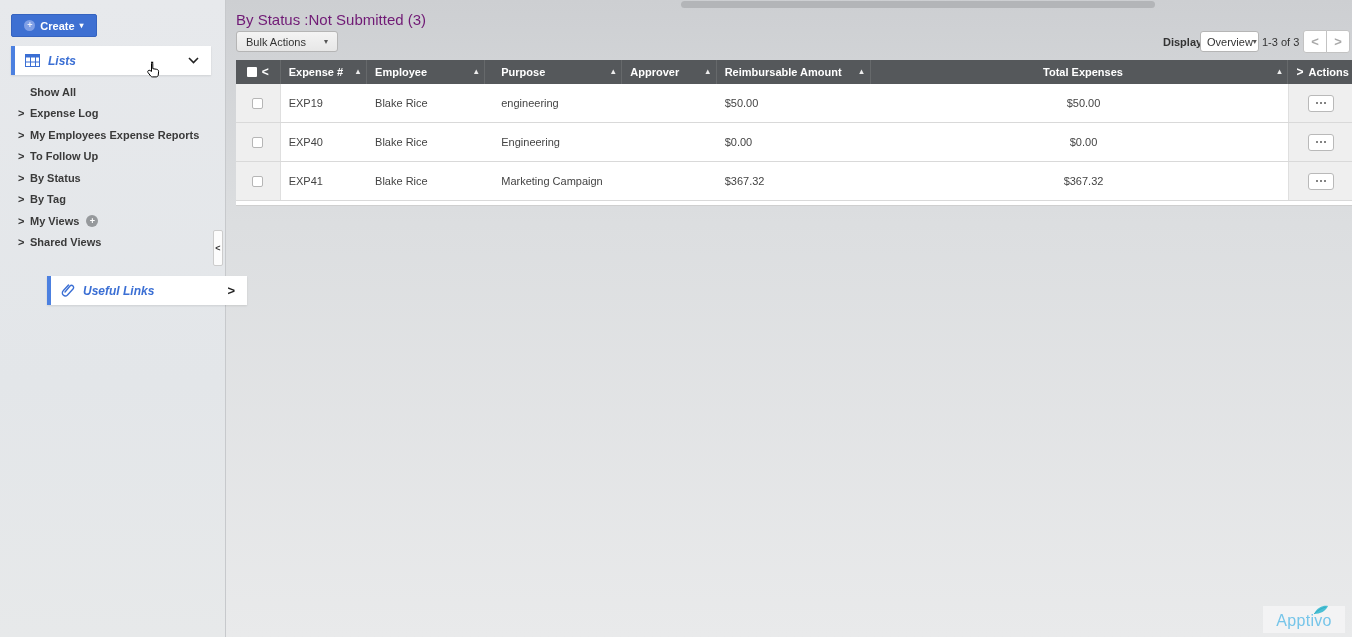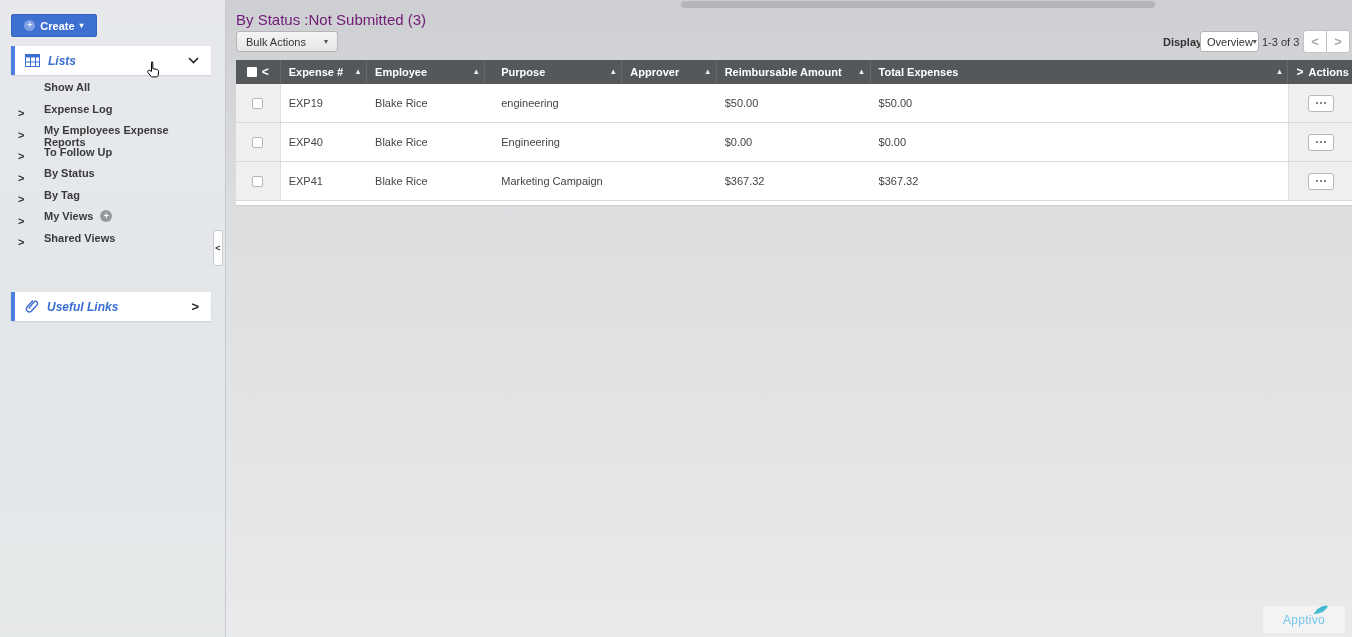--- a/index.html
+++ b/index.html
@@ -27,28 +27,28 @@
     width:11px; height:11px; border-radius:50%; background:#7f9fe6;
     color:#e8eefc; font-size:9px; line-height:11px; text-align:center; font-weight:bold;
   }
   .caret { font-size:8px; line-height:1; }
   .side-active-row {
     position:absolute; left:11px; width:200px; height:29px; background:#fff;
     border-left:4px solid #4c80e0; display:flex; align-items:center;
     box-shadow:0 1px 2px rgba(0,0,0,0.10); cursor:pointer;
   }
   .lists-row { top:46px; }
-  .useful-row { top:292px; }
+  .useful-row { top:276px;margin-left:36px; }
   .side-active-label { color:#3b6fd4; font-weight:bold; font-size:12px; margin-left:8px;font-style:italic; }
   .side-active-row .right-ic { margin-left:auto; margin-right:12px; color:#222; }
   .chev-right-b { font-size:13px; font-weight:bold; color:#222; }
   .nav-items { position:absolute; left:0; top:81px; width:211px; }
   .nav-item {
-    position:relative; height:21.5px; display:flex; 
-    font-size:11px; font-weight:bold; color:#3a3a3a; padding-left:44px; cursor:pointer;
+    position:relative; height:21.5px; display:flex; align-items:center;
+    font-size:11px; font-weight:bold; color:#3a3a3a; padding-left:30px; cursor:pointer;
   }
   .nav-item .chev {
     position:absolute; left:18px; top:50%; transform:translateY(-52%);
     font-size:11px; font-weight:bold; color:#333;
   }
   .plus-badge {
     width:12px; height:12px; border-radius:50%; background:#96999c; color:#fff;
     font-size:9px; line-height:12px; text-align:center; margin-left:7px; font-weight:bold;
   }
   .collapse-handle {
@@ -91,21 +91,21 @@
   .table { position:absolute; left:236px; top:60px; width:1116px; }
   .thead {
     display:flex; height:24px; background:#55585b; color:#fff;
     font-size:11px; font-weight:bold;
   }
   .th { position:relative; display:flex; align-items:center; padding-left:8px;
         border-right:1px solid rgba(255,255,255,0.10); }
   .sort { position:absolute; right:6px; top:50%; transform:translateY(-55%); font-size:8px; color:#ededed; cursor:pointer; }
   .w-cb { width:45px; justify-content:center; gap:5px; padding-left:0; }
   .w-c1 { width:87px; }  .w-c2 { width:119px; } .w-c3 { width:130px;margin-left:8px; }
-  .w-c4 { width:95px; }  .w-c5 { width:155px; } .w-c6 { width:421px; }
+  .w-c4 { width:95px; }  .w-c5 { width:155px; } .w-c6 { width:421px;justify-content:center; }
   .w-act { width:64px; border-right:none; gap:5px; }
   .hdr-checkbox { width:10px; height:10px; background:#fff; border-radius:1px; cursor:pointer; }
   .hdr-collapse { font-size:12px; font-weight:bold; color:#fff; cursor:pointer; }
   .hdr-expand { font-size:12px; font-weight:bold; color:#fff; cursor:pointer; }
 
   .trow { display:flex; height:39px; background:#fff; border-bottom:1px solid #d9d9d9;
           font-size:11px; color:#444; }
   .cell { display:flex; align-items:center; padding-left:8px; overflow:hidden; }
   .cb-cell { width:45px; background:#efefef; border-right:1px solid #dfdfdf;
              justify-content:center; padding-left:0; }
@@ -118,21 +118,21 @@
     display:flex; align-items:center; justify-content:center; gap:2px; cursor:pointer;
   }
   .dot { width:2px; height:2px; background:#5a5a5a; border-radius:50%; }
   .table-bottom-strip { height:5px; background:#fff; border-bottom:1px solid #cfcfcf; }
 
   
   .logo {
     position:absolute; right:7px; bottom:4px; width:82px; height:27px;
     background:rgba(244,245,246,0.85); display:flex; align-items:flex-end; justify-content:center;
   }
-  .logo-text { font-size:12px; color:#76c5e9; letter-spacing:0.3px; line-height:25px; }
+  .logo-text { font-size:16px; color:#76c5e9; letter-spacing:0.3px; line-height:25px; }
   .leaf { position:absolute; right:16px; top:-1px; }
 </style>
 </head>
 <body>
 
 <div class="screen">
 
   <div class="sidebar">
 
     <div class="create-btn">

